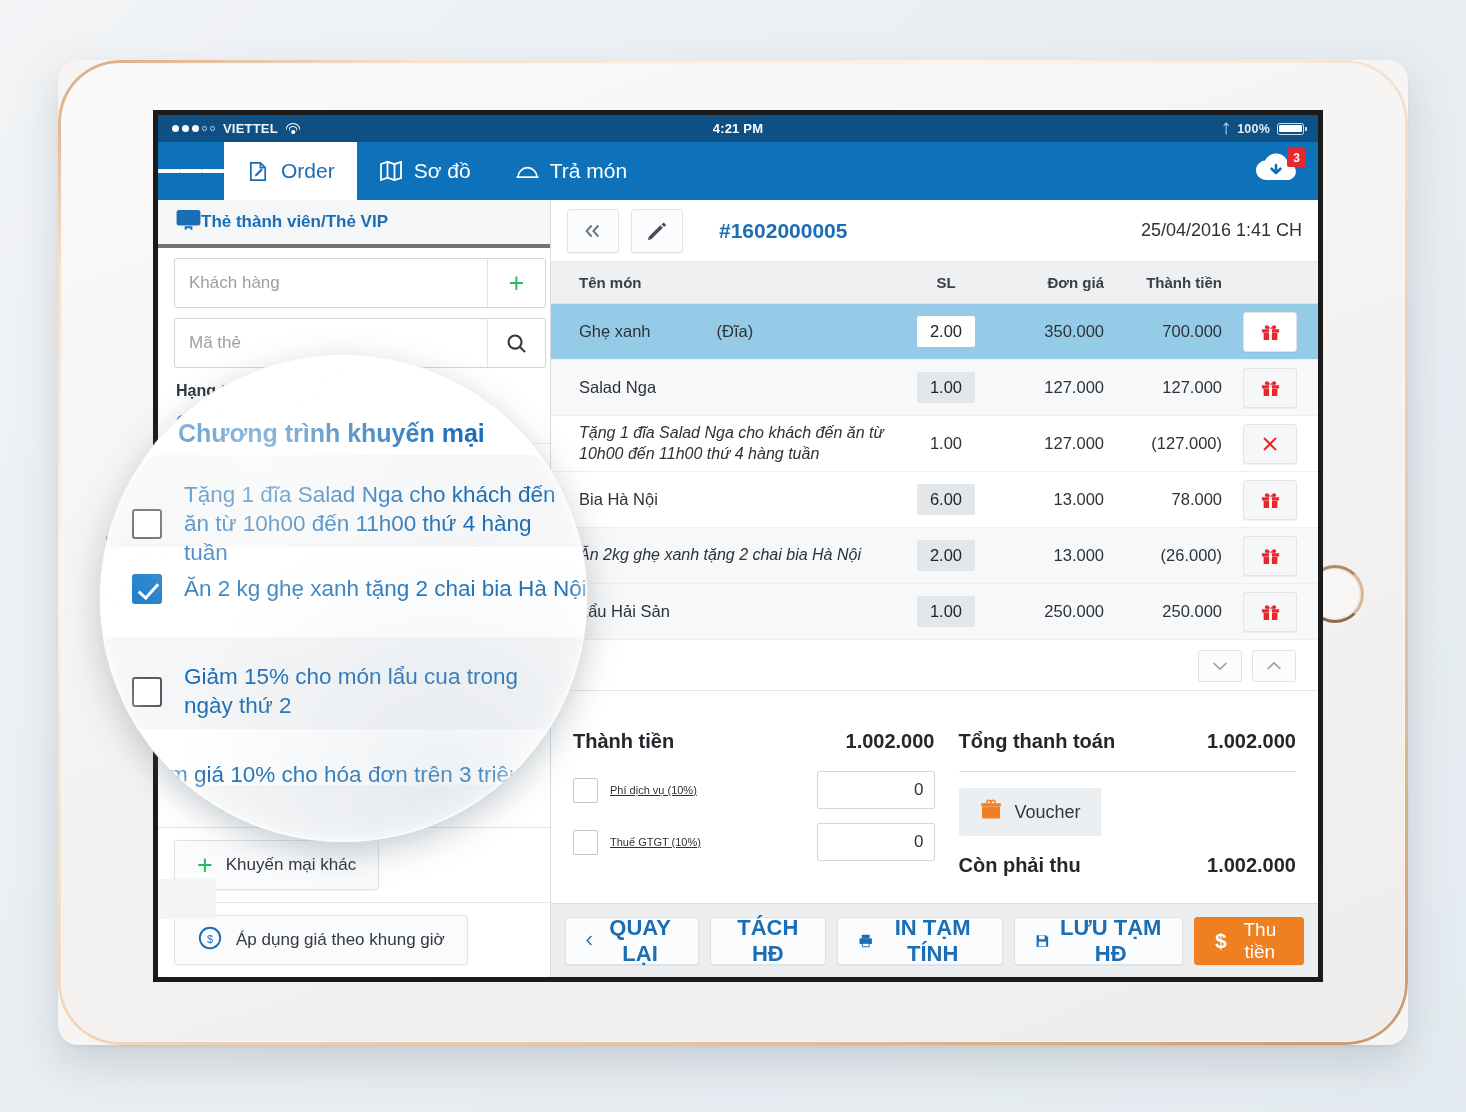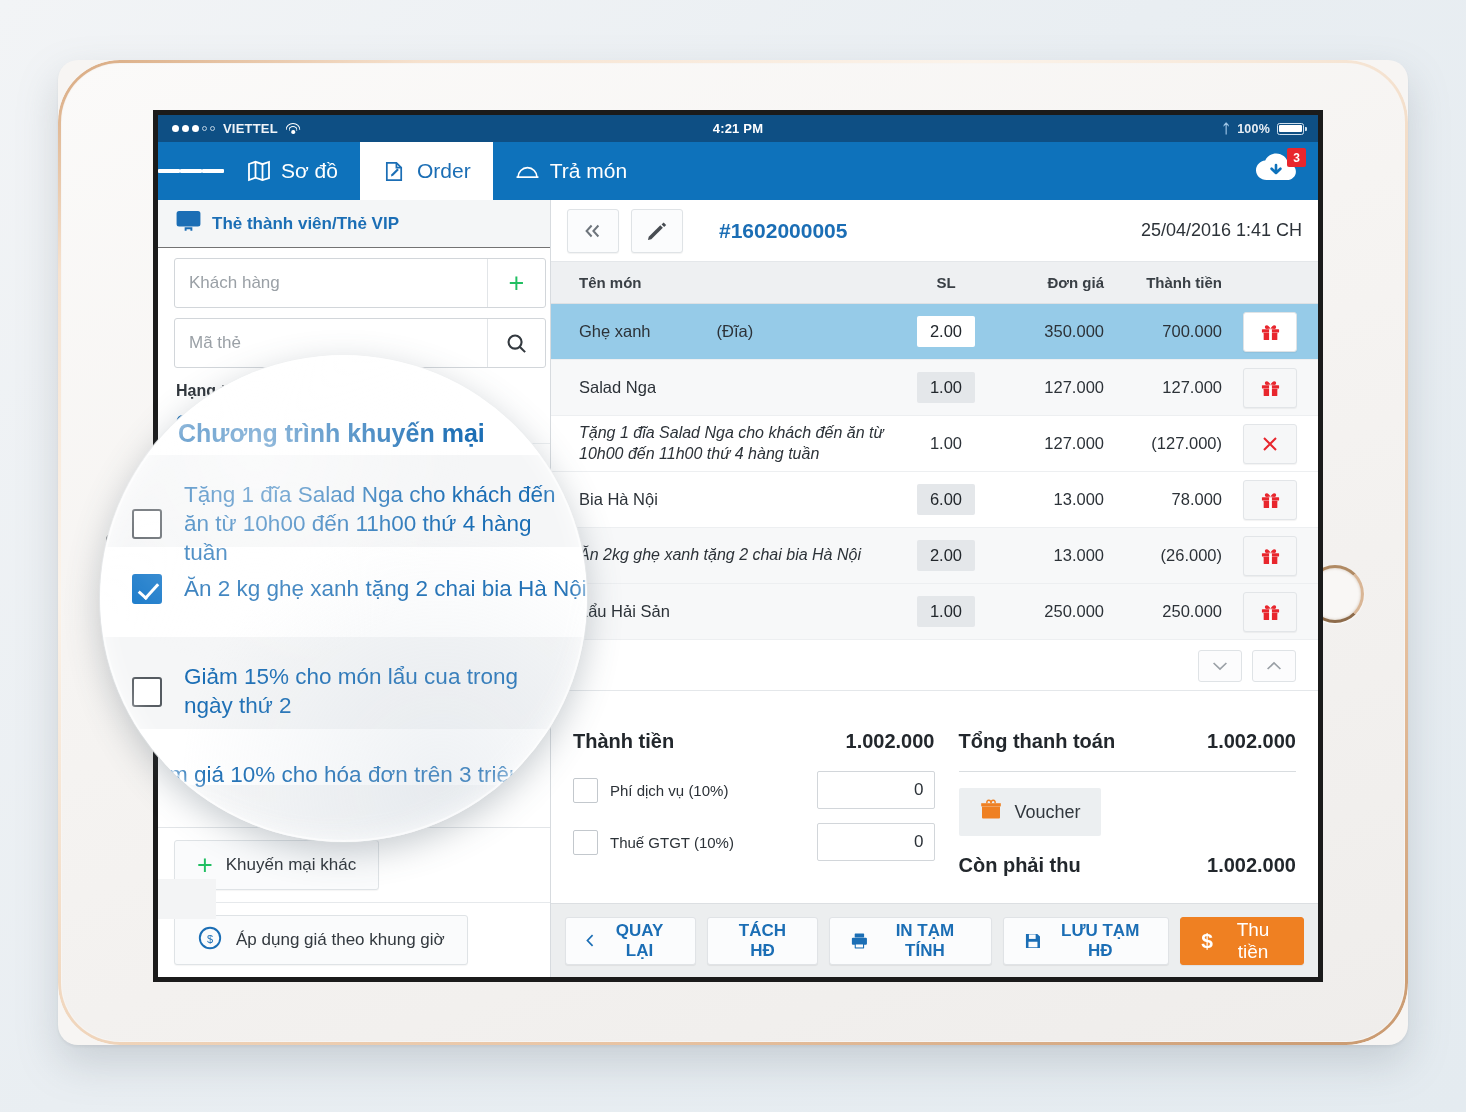--- a/index.html
+++ b/index.html
@@ -110,22 +110,22 @@
     display:flex; align-items:center; justify-content:center; padding:0 4px;
   }
 
   
   #content { display:flex; height:calc(100% - 27px - 58px); }
   #sidebar { width:393px; background:#fff; border-right:1px solid #d7dbdf; display:flex; flex-direction:column; }
   #order-panel { flex:1; background:#fff; display:flex; flex-direction:column; min-width:0; }
 
   
   #member-head {
-    height:48px; background:#f4f6f7; border-bottom:1px solid #737373;
-    display:flex; align-items:center; gap:11px; padding:0 18px;
+    height:48px; background:#f4f6f7; border-bottom:4px solid #737373;
+    display:flex; align-items:center; gap:0; padding:0 18px;
     color:#1b6eb5; font-size:17px; font-weight:700;
   }
   .field-row { padding:10px 4px 0 16px; }
   .field {
     display:flex; height:50px; border:1px solid #d2d6da; border-radius:3px; background:#fff;
   }
   .field input {
     flex:1; border:none; outline:none; padding:0 14px; font-size:17px; color:#333;
     font-family:"Liberation Sans", sans-serif; background:transparent;
   }
@@ -205,42 +205,42 @@
 
   
   #totals { display:flex; padding:22px 22px 8px; gap:24px;}
   #totals-left { width:50%; }
   #totals-right { flex:1; }
   .tot-row { display:flex; align-items:center; justify-content:space-between; margin-bottom:18px;}
   .tot-label { font-size:20px; font-weight:700; color:#22272c;}
   .tot-val { font-size:20px; font-weight:700; color:#22272c;}
   .fee-row { display:flex; align-items:center; gap:12px; margin-bottom:14px;}
   .fee-cbox { width:25px; height:25px; border:1px solid #c3c8cd; background:#fff; border-radius:2px; flex:none; cursor:pointer;}
-  .fee-label { font-size:15px; color:#2c3238; flex:1;}
+  .fee-label { font-size:11px; color:#2c3238; flex:1;text-decoration:underline;}
   .fee-input {
     width:118px; height:38px; border:1px solid #d2d6da; border-radius:2px; background:#fff;
     text-align:right; padding:0 10px; font-size:17px; color:#2c3238;
     font-family:"Liberation Sans", sans-serif; outline:none;
   }
   #divline { height:1px; background:#d9dde0; margin:0 0 16px 0;}
   #voucher-btn {
     display:inline-flex; align-items:center; gap:12px; height:48px; padding:0 20px;
     background:#eceff1; border:none; border-radius:2px; color:#32383e; font-size:18px; cursor:pointer;
     font-family:"Liberation Sans", sans-serif;
   }
 
   
   #footer {
     margin-top:auto; height:74px; background:#eceeef; border-top:1px solid #dcdfe2;
     display:flex; align-items:center; justify-content:flex-end; gap:11px; padding:0 14px;
   }
   .f-btn {
     display:inline-flex; align-items:center; gap:10px; height:48px; padding:0 20px;
     border:1px solid #e0e3e6; border-radius:3px; background:#fbfcfd;
-    color:#1b6eb5; font-size:17px; font-weight:700; cursor:pointer;
+    color:#1b6eb5; font-size:22px; font-weight:700; cursor:pointer;
     box-shadow:0 1px 1px rgba(0,0,0,.06);
     font-family:"Liberation Sans", sans-serif;
   }
   .f-btn.pay { background:#ef8022; border-color:#ef8022; color:#fff; font-weight:400; font-size:19px;}
   #ghost-box { position:absolute; left:0; bottom:58px; width:58px; height:40px; background:#f3f4f5;}
 
   
   #lens {
     position:absolute; left:100px; top:355px;
     width:487px; height:487px; border-radius:50%;
@@ -308,39 +308,39 @@
       </div>
     </div>
 
     <div id="app-nav">
       <div id="hamburger">
         <span></span>
           <span></span>
           <span></span>
       </div>
 
-      <div class="nav-tab">
-        <span class="nav-ico">
-          <svg width="24" height="22" viewBox="0 0 24 22" fill="none" stroke="#fff" stroke-width="1.8">
-            <path d="M2 4l6.5-2.2 7 2.4L22 2v16l-6.5 2-7-2.4L2 20z"></path>
-            <path d="M8.5 1.8v16.4M15.5 4.2v16.4"></path>
-          </svg>
-        </span>
-        <span>Sơ đồ</span>
-      </div>
-
       <div class="nav-tab active">
         <span class="nav-ico">
           <svg width="23" height="23" viewBox="0 0 24 24" fill="none" stroke="#1b6eb5" stroke-width="1.8">
             <path d="M4 3h10l5 5v13H4z"></path>
               <path d="M14 3v5h5"></path>
             <path d="M16.5 10.5l-6 6-2.2.6.6-2.2 6-6z" fill="#1b6eb5" stroke="none"></path>
           </svg>
         </span>
         <span>Order</span>
+      </div>
+
+      <div class="nav-tab">
+        <span class="nav-ico">
+          <svg width="24" height="22" viewBox="0 0 24 22" fill="none" stroke="#fff" stroke-width="1.8">
+            <path d="M2 4l6.5-2.2 7 2.4L22 2v16l-6.5 2-7-2.4L2 20z"></path>
+            <path d="M8.5 1.8v16.4M15.5 4.2v16.4"></path>
+          </svg>
+        </span>
+        <span>Sơ đồ</span>
       </div>
 
       <div class="nav-tab">
         <span class="nav-ico">
           <svg width="25" height="20" viewBox="0 0 26 20" fill="none" stroke="#fff" stroke-width="1.8">
             <path d="M1.6 16.4h22.8"></path>
               <path d="M3.2 16.4a9.8 9.8 0 0 1 19.6 0"></path>
           </svg>
         </span>
         <span>Trả món</span>

